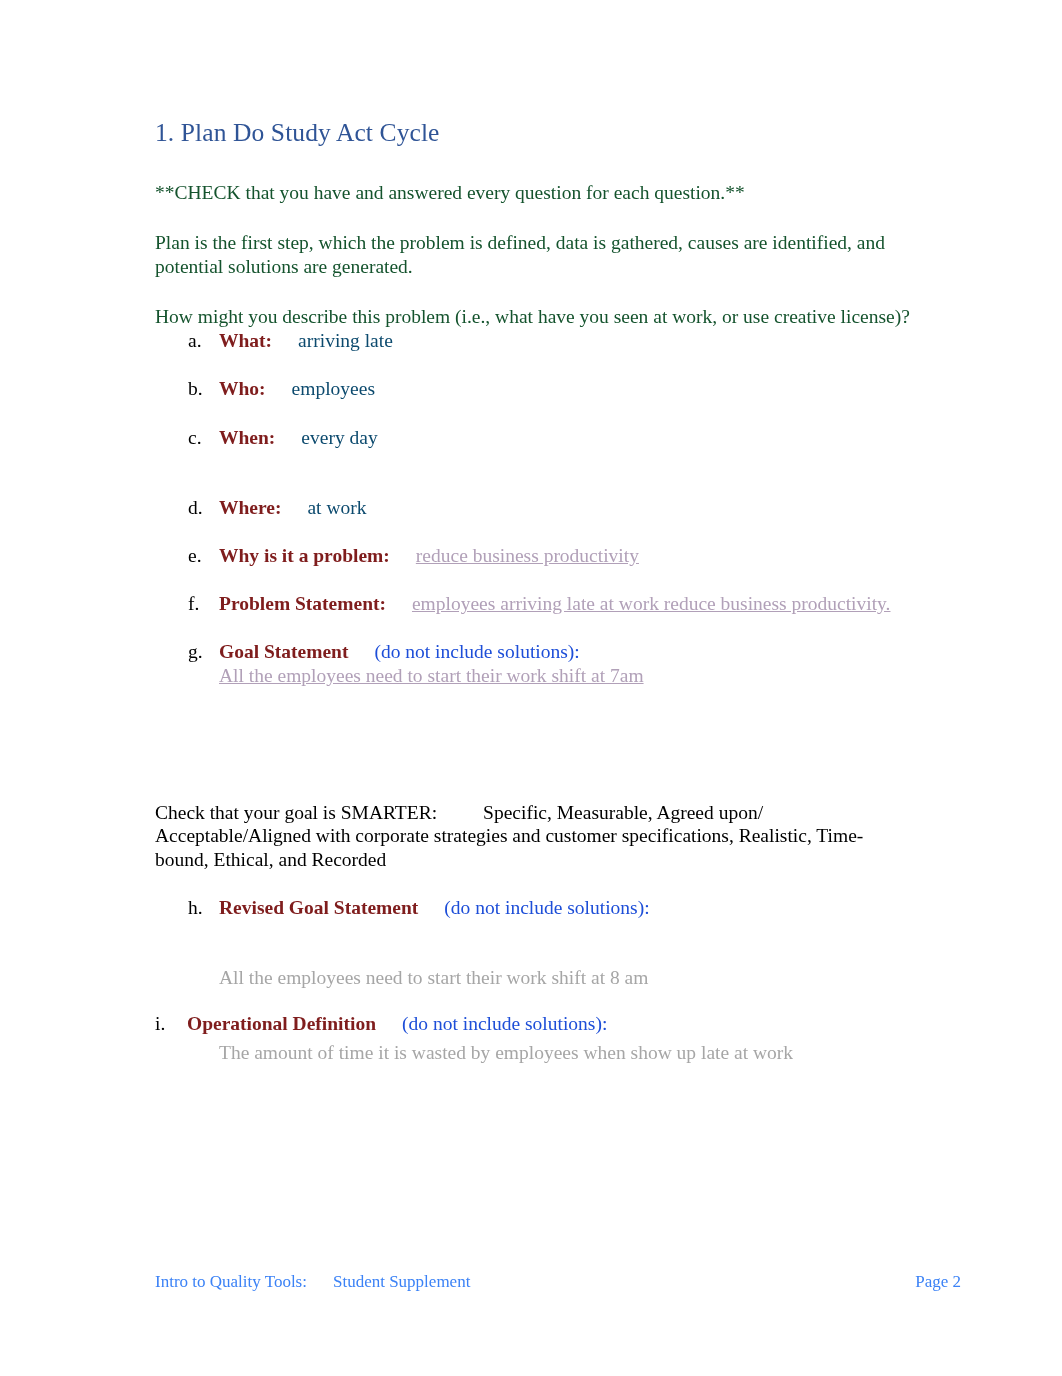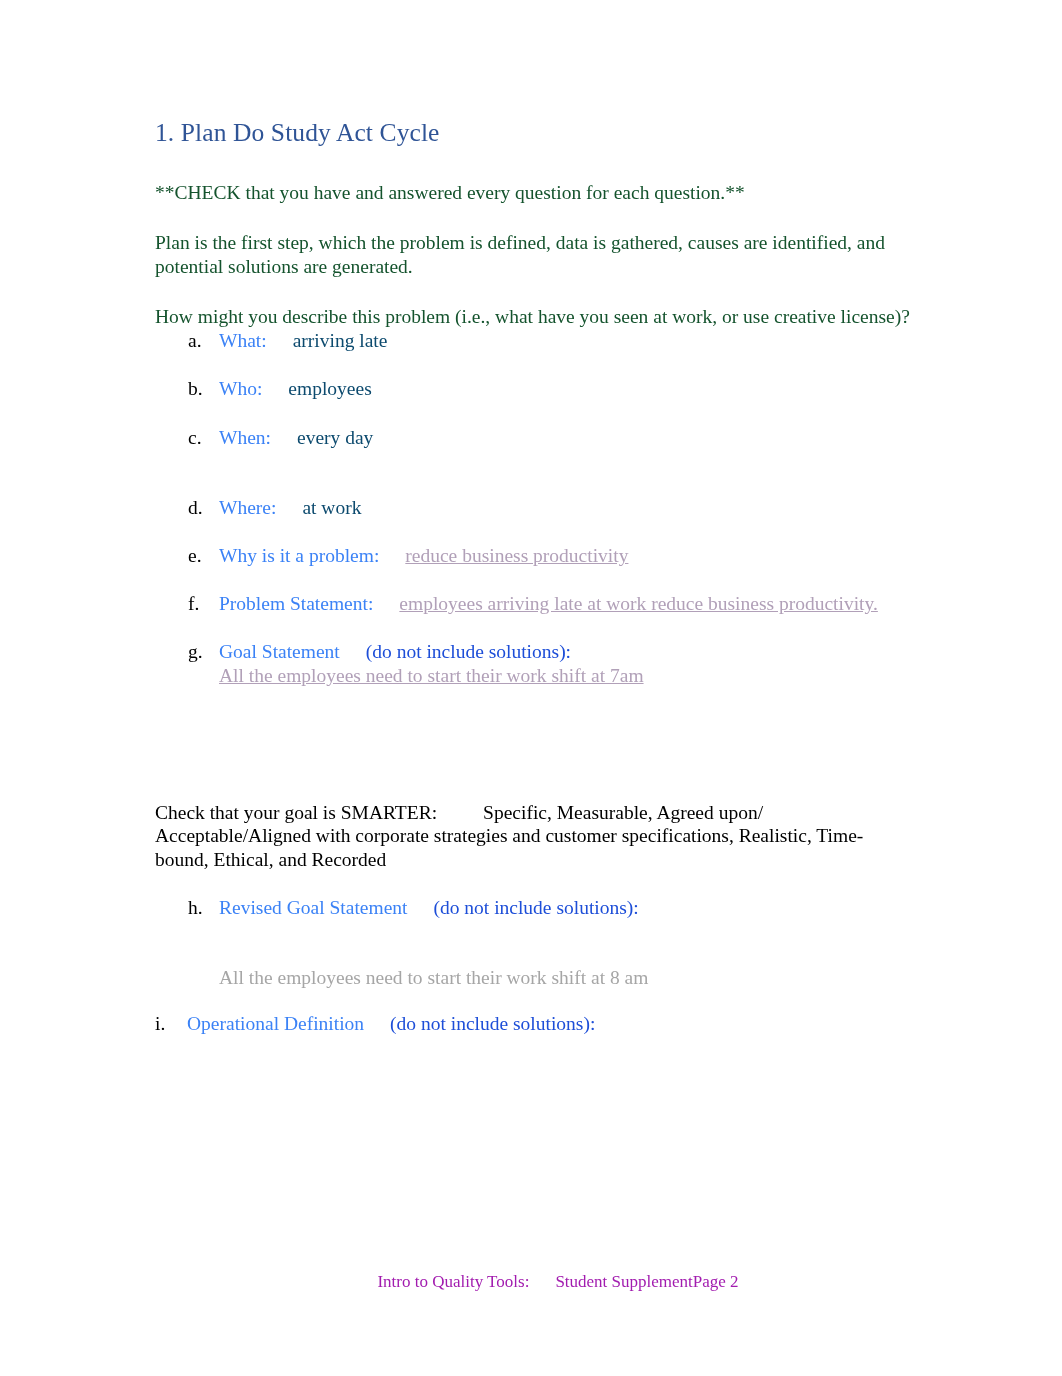--- a/index.html
+++ b/index.html
@@ -63,21 +63,22 @@
   }
   .list-item .marker {
     position: absolute;
     left: 33px;
     top: 0;
     width: 28px;
     color: #000000;
     font-size: 19.5px;
   }
   .label-red {
-    color: #3b82f6;
+    color: #7f1d1d;
+    font-weight: bold;
   }
   .answer-gray {
     color: #0c4a6e;
   }
   .answer-mauve {
     color: #b1a0b8;
     text-decoration: underline;
   }
   .black {
     color: #1d4ed8;
@@ -126,22 +127,22 @@
     margin: 0;
   }
   .footer {
     position: absolute;
     left: 155px;
     top: 1272px;
     width: 806px;
     font-size: 17px;
     line-height: 1.2;
     display: flex;
-    justify-content: center;
-    color: #a21caf;
+    justify-content: space-between;
+    color: #3b82f6;
   }
   .spacer-tab { display: inline-block; width: 26px; }
   .spacer-tab-lg { display: inline-block; width: 46px; }
 </style>
 </head>
 <body>
 
 <div class="page">
 
   <div class="content">
@@ -211,20 +212,21 @@
 
     <p class="indent-ans">All the employees need to start their work shift at 8 am</p>
 
     <div class="gap-sm"></div>
 
     <div class="item-outdent">
       <span class="marker">i.</span>
       <span class="label-red">Operational Definition</span><span class="spacer-tab"></span><span class="black">(do not include solutions):</span>
     </div>
 
+    <p class="sub-bullet"><span class="bul"></span><span>The amount of time it is wasted by employees when show up late at work</span></p>
 
   </div>
 
   <div class="footer">
     <div><span>Intro to Quality Tools:</span><span class="spacer-tab"></span><span>Student Supplement</span></div>
     <div>Page 2</div>
   </div>
 
 </div>
 

